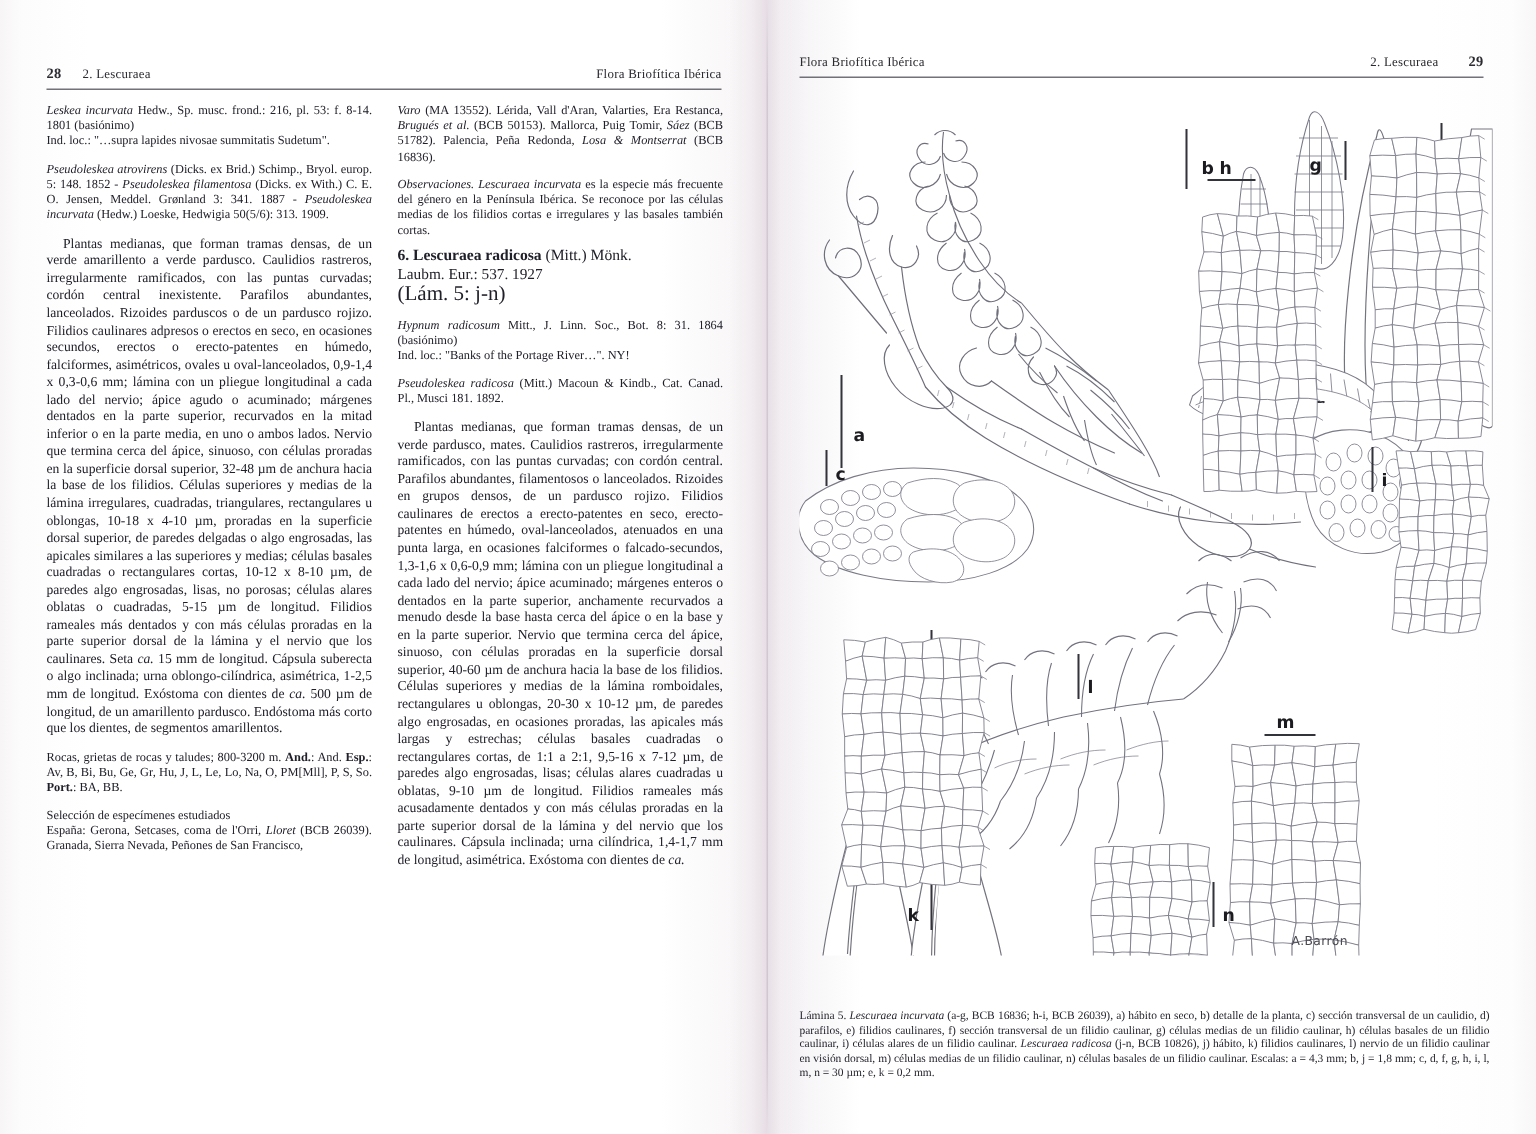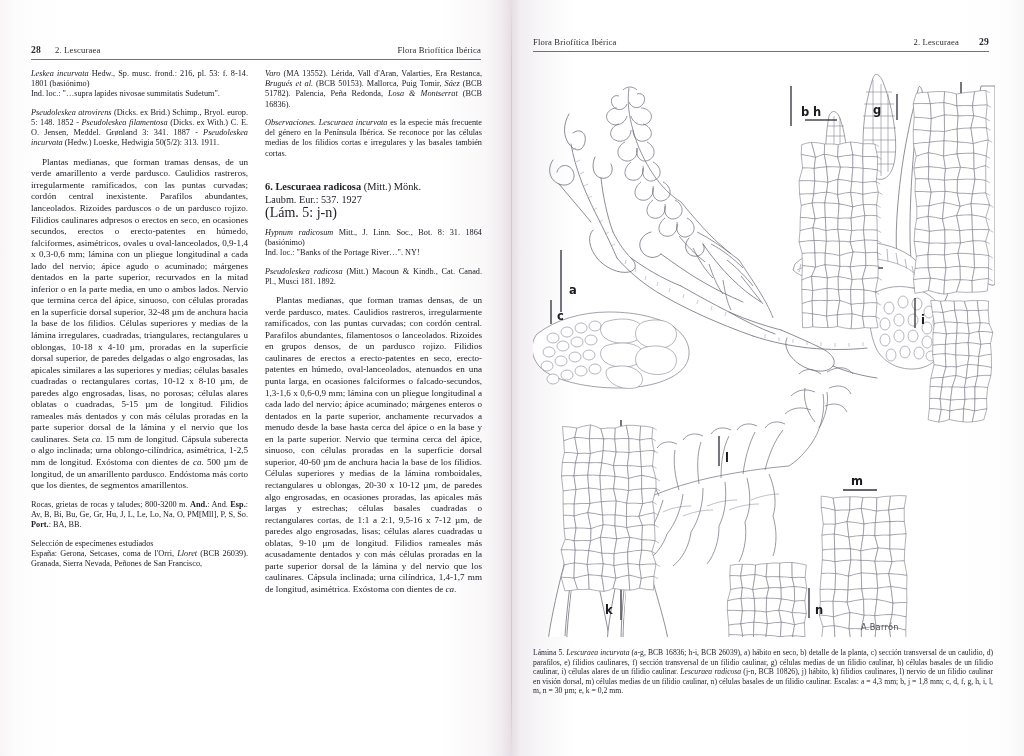--- a/index.html
+++ b/index.html
@@ -59,21 +59,21 @@
   .species-sub{margin:0;font-size:10.2px;line-height:13px;}
   .species-lam{margin:0 0 9px 0;font-size:14px;line-height:13px;}
 
   
   .plate{position:absolute;left:533px;top:72px;width:462px;height:565px;}
   .plate svg{display:block;width:100%;height:100%;}
   .fig-label{font-family:"DejaVu Sans",sans-serif;font-size:11.5px;fill:#1b1b20;font-weight:600;}
   .sig{font-family:"DejaVu Sans",sans-serif;font-size:8.2px;fill:#4a4a52;letter-spacing:.3px;}
 
   
-  .caption{position:absolute;left:533px;top:648px;width:460px;
+  .caption{position:absolute;left:533px;top:672px;width:460px;
     font-size:7.65px;line-height:9.5px;text-align:justify;color:#25252e;
     -moz-text-align-last:left;text-align-last:left;}
   .scale{stroke:#33333c;stroke-width:1.35;}
 </style>
 </head>
 <body>
 
 <div class="spread">
 
   <div class="page page-left"></div>
@@ -88,21 +88,21 @@
     <span class="rule"></span>
   </div>
 
   <div class="col col-1">
     <p class="p small nospace">
       <i>Leskea incurvata</i><span> Hedw., Sp. musc. frond.: 216, pl. 53: f. 8-14. 1801 (basiónimo)</span>
     </p>
     <p class="p small">Ind. loc.: "…supra lapides nivosae summitatis Sudetum".</p>
 
     <p class="p small">
-      <i>Pseudoleskea atrovirens</i><span> (Dicks. ex Brid.) Schimp., Bryol. europ. 5: 148. 1852 - </span><i>Pseudoleskea filamentosa</i><span> (Dicks. ex With.) C. E. O. Jensen, Meddel. Grønland 3: 341. 1887 - </span><i>Pseudoleskea incurvata</i><span> (Hedw.) Loeske, Hedwigia 50(5/2): 313. 1911.</span>
+      <i>Pseudoleskea atrovirens</i><span> (Dicks. ex Brid.) Schimp., Bryol. europ. 5: 148. 1852 - </span><i>Pseudoleskea filamentosa</i><span> (Dicks. ex With.) C. E. O. Jensen, Meddel. Grønland 3: 341. 1887 - </span><i>Pseudoleskea incurvata</i><span> (Hedw.) Loeske, Hedwigia 50(5/6): 313. 1909.</span>
     </p>
 
     <p class="p indent">
       <span>Plantas medianas, que forman tramas densas, de un verde amarillento a verde pardusco. Caulidios rastreros, irregularmente ramificados, con las puntas curvadas; cordón central inexistente. Parafilos abundantes, lanceolados. Rizoides parduscos o de un pardusco rojizo. Filidios caulinares adpresos o erectos en seco, en ocasiones secundos, erectos o erecto-patentes en húmedo, falciformes, asimétricos, ovales u oval-lanceolados, 0,9-1,4 x 0,3-0,6 mm; lámina con un pliegue longitudinal a cada lado del nervio; ápice agudo o acuminado; márgenes dentados en la parte superior, recurvados en la mitad inferior o en la parte media, en uno o ambos lados. Nervio que termina cerca del ápice, sinuoso, con células proradas en la superficie dorsal superior, 32-48 µm de anchura hacia la base de los filidios. Células superiores y medias de la lámina irregulares, cuadradas, triangulares, rectangulares u oblongas, 10-18 x 4-10 µm, proradas en la superficie dorsal superior, de paredes delgadas o algo engrosadas, las apicales similares a las superiores y medias; células basales cuadradas o rectangulares cortas, 10-12 x 8-10 µm, de paredes algo engrosadas, lisas, no porosas; células alares oblatas o cuadradas, 5-15 µm de longitud. Filidios rameales más dentados y con más células proradas en la parte superior dorsal de la lámina y el nervio que los caulinares. Seta </span><i>ca.</i><span> 15 mm de longitud. Cápsula suberecta o algo inclinada; urna oblongo-cilíndrica, asimétrica, 1-2,5 mm de longitud. Exóstoma con dientes de </span><i>ca.</i><span> 500 µm de longitud, de un amarillento pardusco. Endóstoma más corto que los dientes, de segmentos amarillentos.</span>
     </p>
 
     <p class="p small">
       <span>Rocas, grietas de rocas y taludes; 800-3200 m. </span><b>And.</b><span>: And. </span><b>Esp.</b><span>: Av, B, Bi, Bu, Ge, Gr, Hu, J, L, Le, Lo, Na, O, PM[Mll], P, S, So. </span><b>Port.</b><span>: BA, BB.</span>
     </p>
 
@@ -110,21 +110,21 @@
     <p class="p small">
       <span>España: Gerona, Setcases, coma de l'Orri, </span><i>Lloret</i><span> (BCB 26039). Granada, Sierra Nevada, Peñones de San Francisco,</span>
     </p>
   </div>
 
   <div class="col col-2">
     <p class="p small">
       <i>Varo</i><span> (MA 13552). Lérida, Vall d'Aran, Valarties, Era Restanca, </span><i>Brugués et al.</i><span> (BCB 50153). Mallorca, Puig Tomir, </span><i>Sáez</i><span> (BCB 51782). Palencia, Peña Redonda, </span><i>Losa &amp; Montserrat</i><span> (BCB 16836).</span>
     </p>
 
-    <p class="p small" style="margin-bottom:21px">
+    <p class="p small" style="margin-bottom:5px">
       <i>Observaciones.</i><i> Lescuraea incurvata</i><span> es la especie más frecuente del género en la Península Ibérica. Se reconoce por las células medias de los filidios cortas e irregulares y las basales también cortas.</span>
     </p>
 
     <p class="species-head">
       <span>6. Lescuraea radicosa</span><span class="auth" style="font-weight:normal"> (Mitt.) Mönk.</span>
     </p>
     <p class="species-sub">Laubm. Eur.: 537. 1927</p>
     <p class="species-lam">(Lám. 5: j-n)</p>
 
     <p class="p small nospace">

